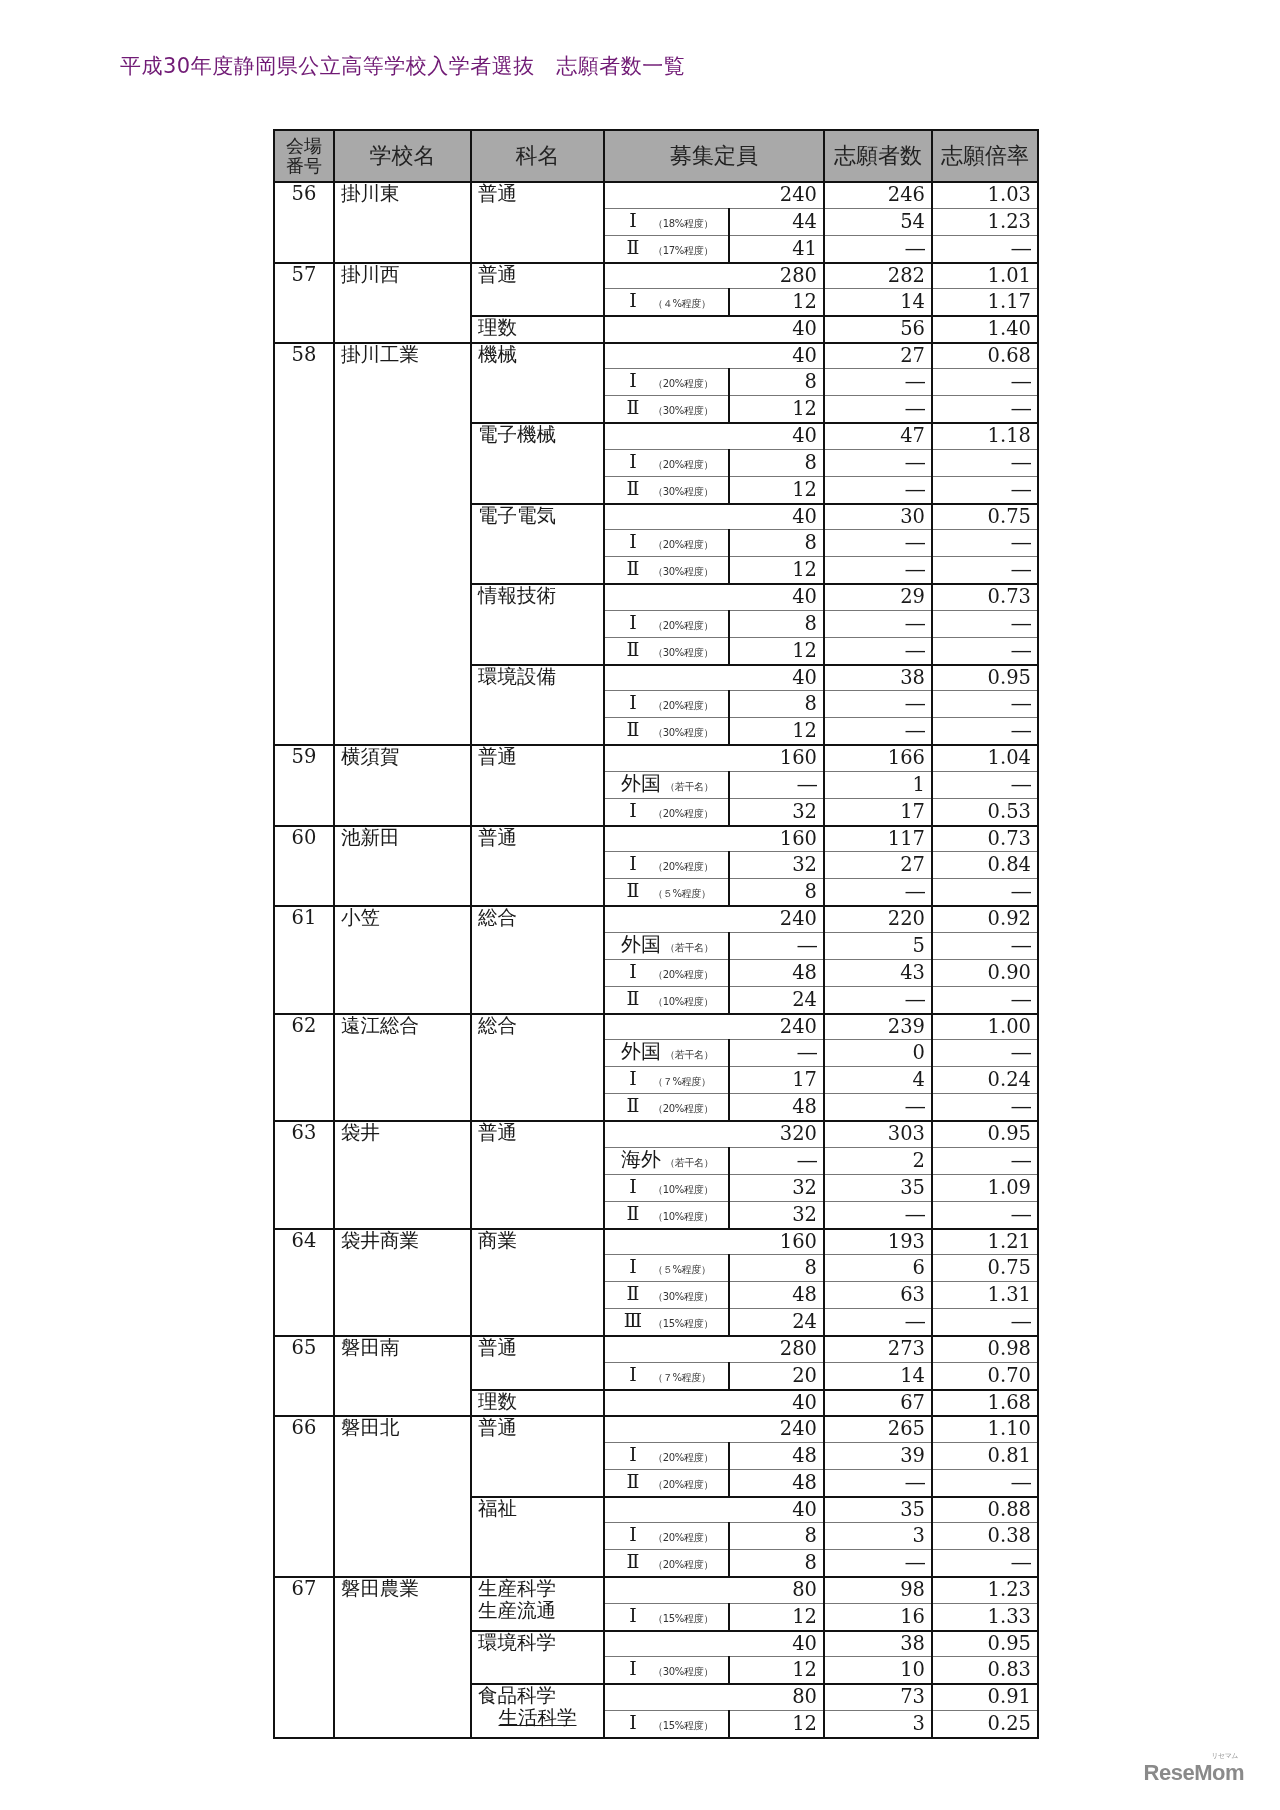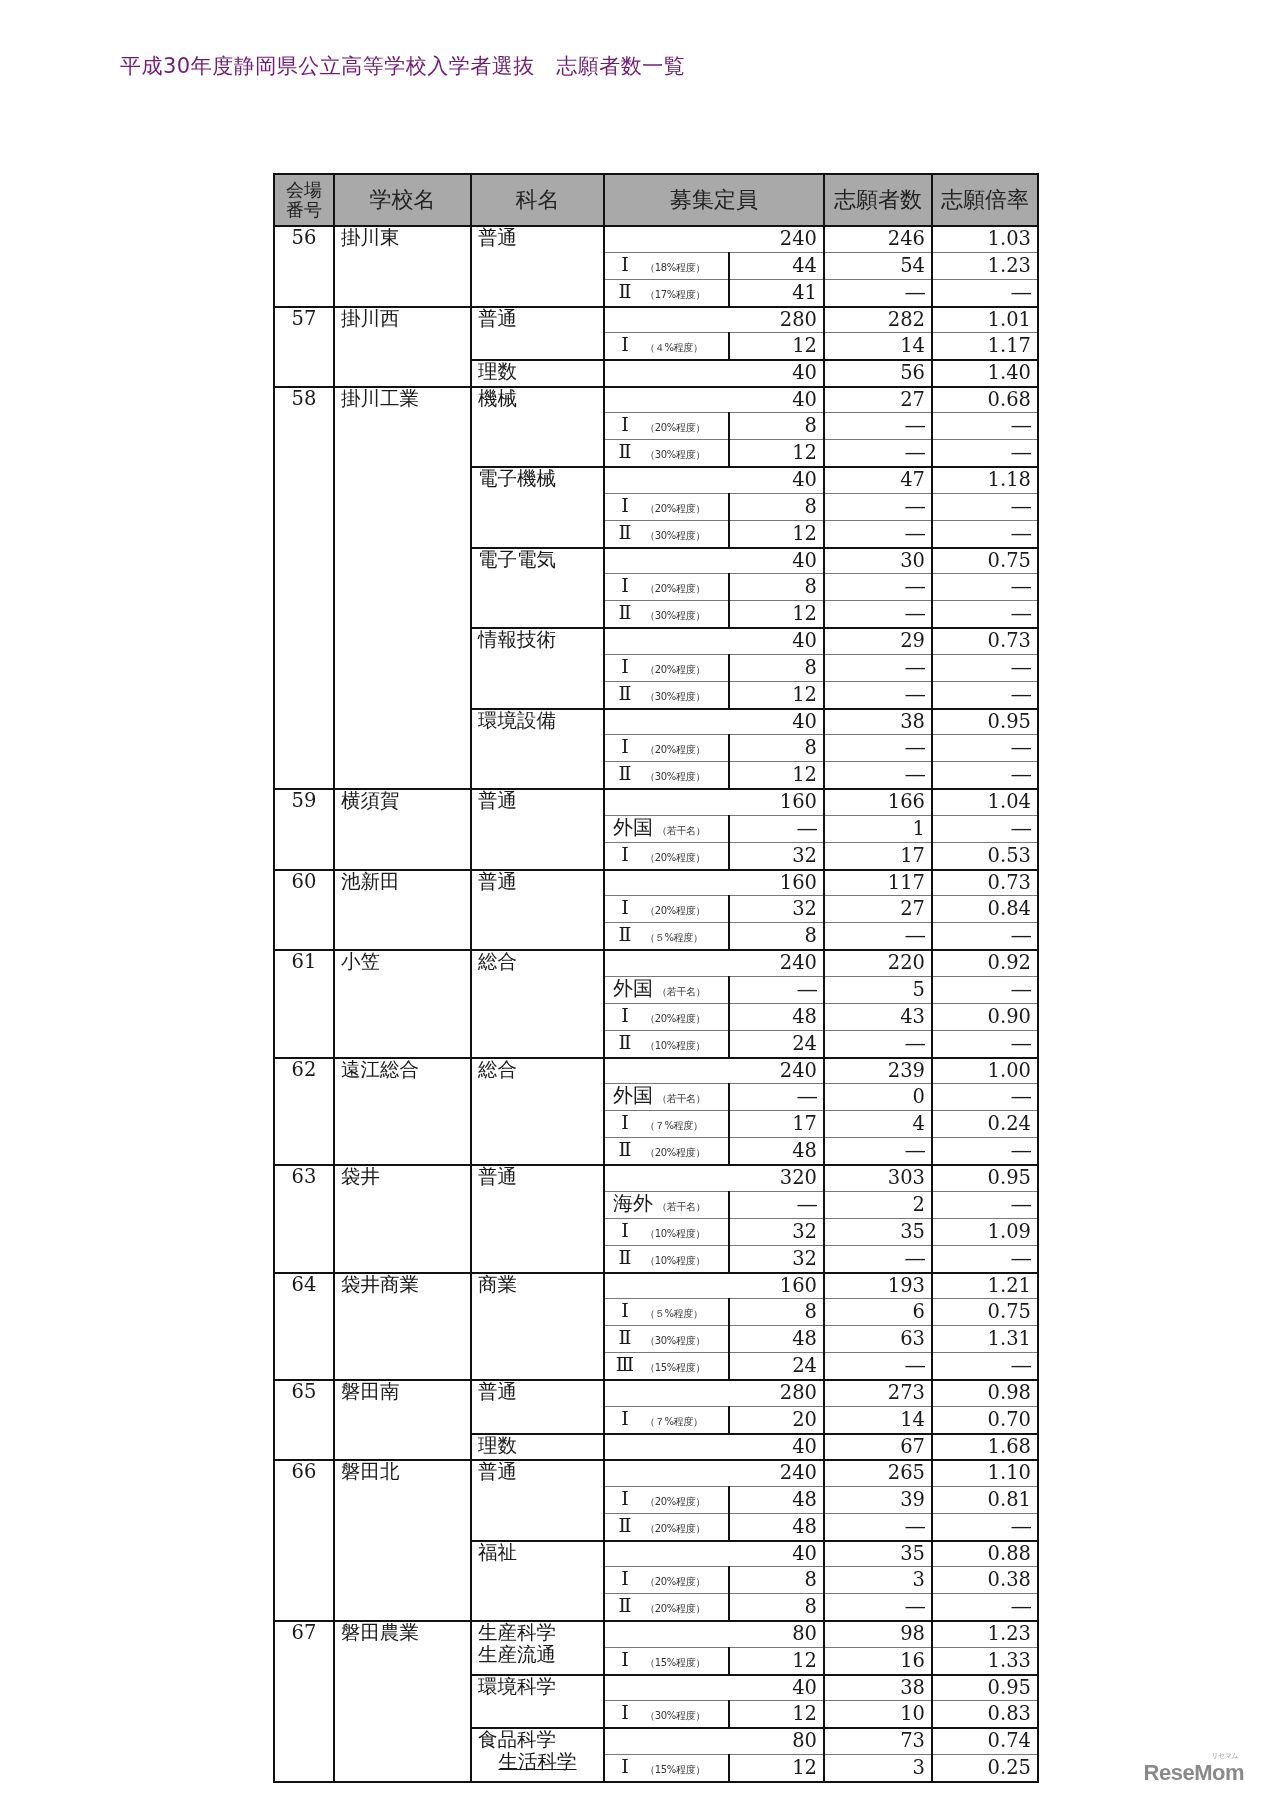--- a/index.html
+++ b/index.html
@@ -9,21 +9,20 @@
   }
   .title {
     position: absolute; left: 120px; top: 52px;
     font-family: "DejaVu Sans", "Liberation Sans", sans-serif;
     font-size: 21px; letter-spacing: 0.5px; color: #701a75;
   }
   table.grid {
     position: absolute; left: 273px; top: 129px;
     border-collapse: collapse; table-layout: fixed;
     border: 2.5px solid #111;
-    margin-top: 44px;
   }
   table.grid col.c-no { width: 60px; }
   table.grid col.c-school { width: 137px; }
   table.grid col.c-dept { width: 133px; }
   table.grid col.c-type { width: 125px; }
   table.grid col.c-cap { width: 95px; }
   table.grid col.c-app { width: 108px; }
   table.grid col.c-ratio { width: 106px; }
   table.grid th {
     background: #a9a9a9; font-weight: normal; height: 50px;
@@ -37,21 +36,21 @@
     border-top: 1px solid #777; border-bottom: 1px solid #777;
     white-space: nowrap; overflow: hidden;
   }
   table.grid tr.grp td { border-top: 2px solid #111; }
   table.grid tr.dept-start td.d-cell,
   table.grid tr.dept-start td.v { border-top: 2px solid #111; }
   td.no { text-align: center; vertical-align: top; }
   td.school, td.dept { text-align: left; vertical-align: top; }
   td.num { text-align: right; }
   td.type {
-    border-right: 1px solid #777 !important; padding: 0 0 !important;
+    border-right: 1px solid #777 !important; padding: 0 8px !important;
   }
   td.type .roman { display: inline-block; width: 40px; text-align: center; font-size: 19px; }
   td.type .roman.w { font-size: 20px; text-align: center; width: 48px; padding-left: 4px; }
   td.type .note { font-size: 10px; font-family: "DejaVu Sans", sans-serif; color: #333; letter-spacing: -0.3px; }
   td.cap-full { text-align: right; }
   .dept-multi { line-height: 23px; }
   .logo {
     position: absolute; right: 36px; bottom: 24px;
     font-family: Liberation Sans, sans-serif; font-weight: bold;
     font-size: 22px; color: #8a8a8a; letter-spacing: -0.5px;
@@ -485,21 +484,21 @@
         <td class="num v">10</td>
         <td class="num v">0.83</td>
       </tr>
       <tr class="dept-start">
         <td class="dept d-cell dept-multi" rowspan="2">
           <div>食品科学</div>
           <div style="text-decoration: underline; text-align: center;">生活科学</div>
         </td>
         <td class="cap-full v" colspan="2">80</td>
         <td class="num v">73</td>
-        <td class="num v">0.74</td>
+        <td class="num v">0.91</td>
       </tr>
       <tr>
         <td class="type v"><span class="roman">Ⅰ</span><span class="note">（15%程度）</span></td>
         <td class="num v">12</td>
         <td class="num v">3</td>
         <td class="num v">0.25</td>
       </tr>
     </tbody>
 </table>
 

